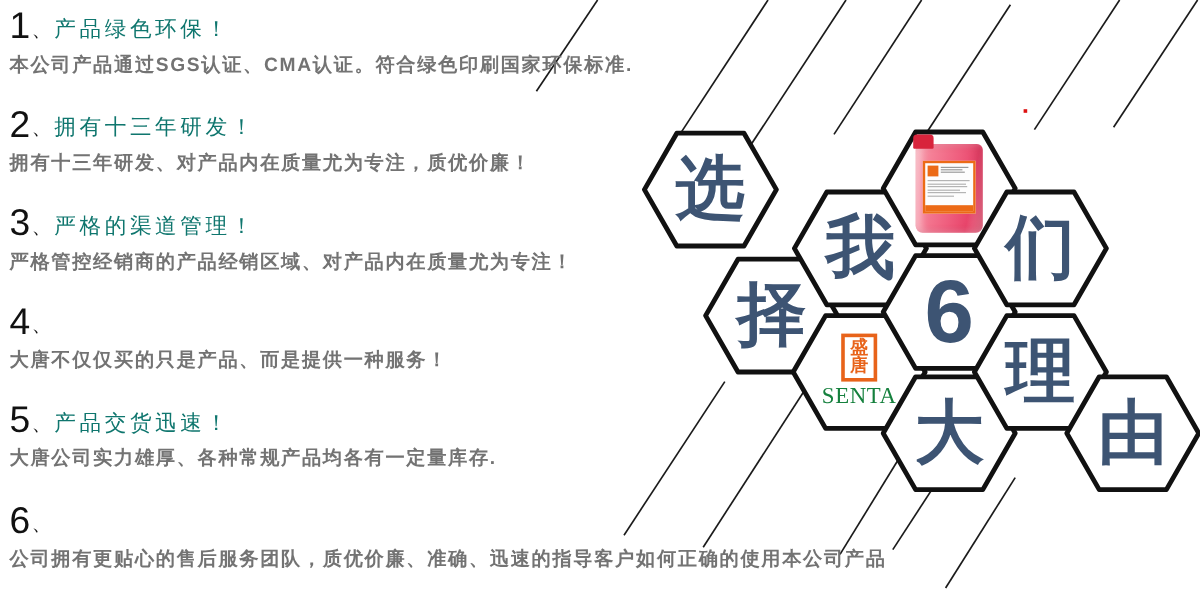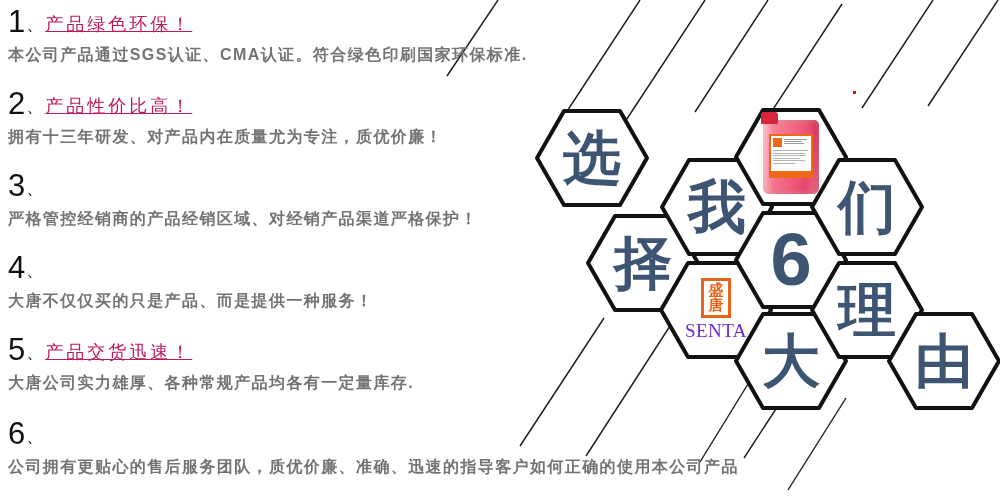--- a/index.html
+++ b/index.html
@@ -24,22 +24,22 @@
     color:#111;
   }
   .reason .num{
     font-size:31px;line-height:31px;font-weight:400;
     font-family:"Liberation Sans","DejaVu Sans",sans-serif;
     letter-spacing:0px;
     color:#111;
   }
   .reason .dun{font-size:17px;margin-left:1px;margin-right:2px;color:#111;position:relative;top:-2px;}
   .reason .title{
-    font-size:18px;line-height:20px;letter-spacing:3px;color:#be185d;
-    position:relative;top:-2px;text-decoration:underline;
+    font-size:18px;line-height:20px;letter-spacing:3px;color:#0f766e;
+    position:relative;top:-2px;
   }
   .reason .body{
     font-size:16px;line-height:20px;letter-spacing:1.4px;color:#737373;
     white-space:nowrap;margin-top:7px;font-weight:bold;
   }
 
   .r1{top:6px;}  .r2{top:88px;} .r3{top:170px;}
   .r4{top:252px;} .r5{top:334px;} .r6{top:418px;}
 
   
@@ -66,21 +66,21 @@
     color:#e8631a;
     width:22px;
     padding:2px 1px;
     display:flex;flex-direction:column;align-items:center;
     line-height:1.02;
     font-size:15px;font-weight:bold;
     font-family:"Liberation Serif","DejaVu Serif",serif;
   }
   .logo-word{
     font-family:"Liberation Serif","DejaVu Serif",serif;
-    font-size:19px;letter-spacing:0.5px;color:#6d28d9;margin-top:2px;
+    font-size:19px;letter-spacing:0.5px;color:#15803d;margin-top:2px;
   }
 
   
   .bottle{
     position:absolute;left:0;top:0;width:100%;height:100%;
     display:flex;align-items:center;justify-content:center;
   }
   .bottle-body{
     position:relative;
     width:56px;height:74px;
@@ -236,31 +236,32 @@
         <span class="dun">、</span>
         <span class="title">产品绿色环保！</span>
       </div>
       <div class="body">本公司产品通过SGS认证、CMA认证。符合绿色印刷国家环保标准.</div>
     </div>
 
     <div class="reason r2">
       <div class="head">
         <span class="num">2</span>
         <span class="dun">、</span>
-        <span class="title">产品性价比高！</span>
+        <span class="title">拥有十三年研发！</span>
       </div>
       <div class="body">拥有十三年研发、对产品内在质量尤为专注，质优价廉！</div>
     </div>
 
     <div class="reason r3">
       <div class="head">
         <span class="num">3</span>
         <span class="dun">、</span>
-      </div>
-      <div class="body">严格管控经销商的产品经销区域、对经销产品渠道严格保护！</div>
+        <span class="title">严格的渠道管理！</span>
+      </div>
+      <div class="body">严格管控经销商的产品经销区域、对产品内在质量尤为专注！</div>
     </div>
 
     <div class="reason r4">
       <div class="head">
         <span class="num">4</span>
         <span class="dun">、</span>
       </div>
       <div class="body">大唐不仅仅买的只是产品、而是提供一种服务！</div>
     </div>
 

